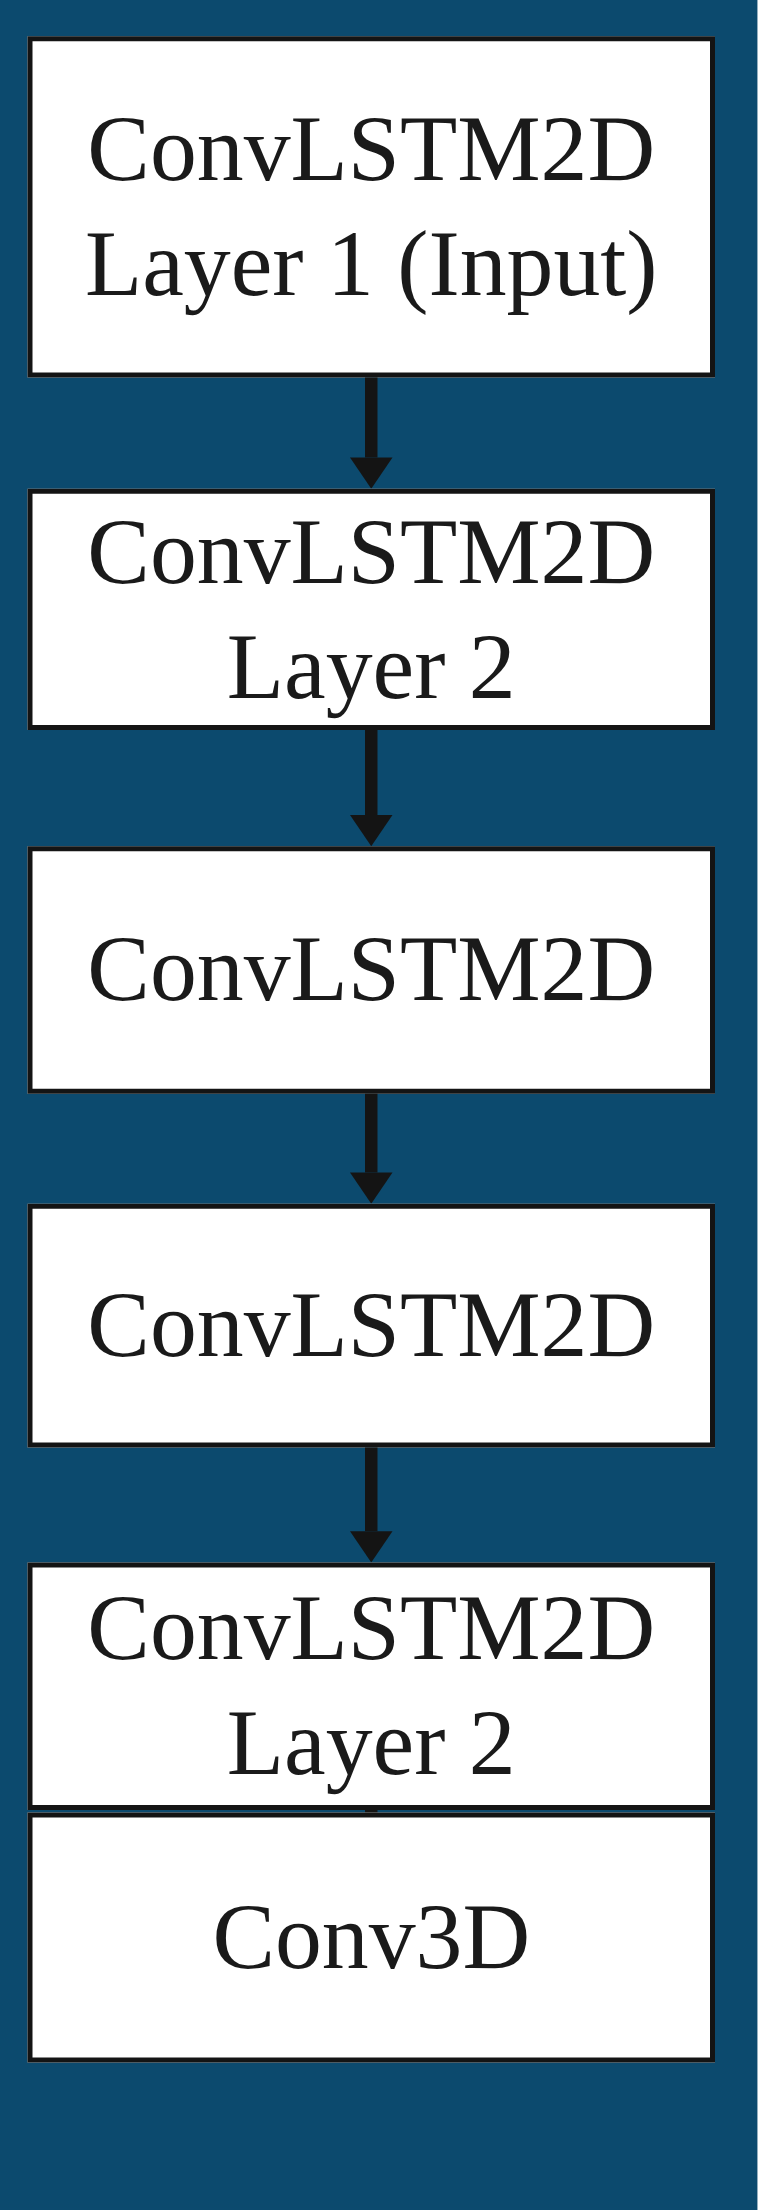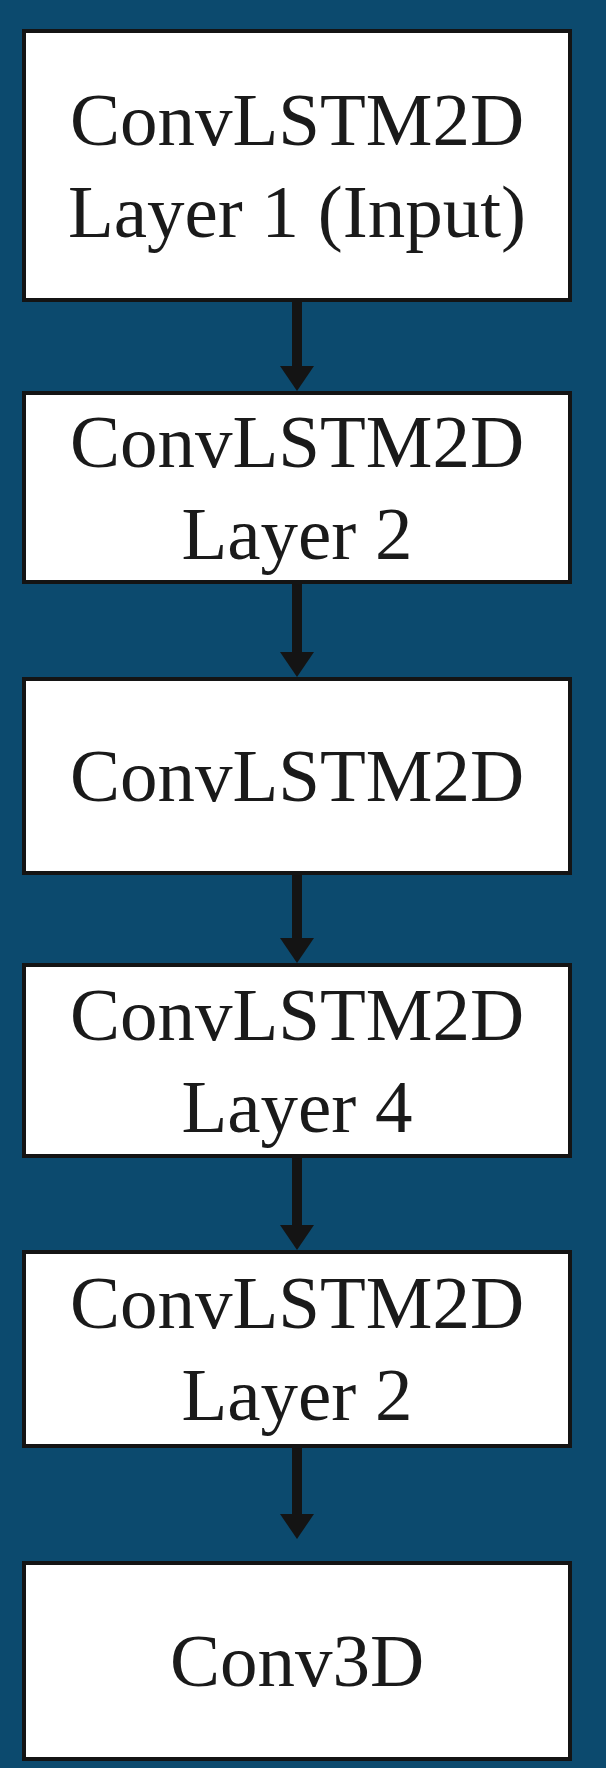--- a/index.html
+++ b/index.html
@@ -33,21 +33,21 @@
     font-size: 75px;
     line-height: 92px;
     color: #1a1a1a;
     white-space: nowrap;
   }
   .node-1 { top: 29px;   height: 273px; }
   .node-2 { top: 391px;  height: 193px; }
   .node-3 { top: 677px;  height: 198px; }
   .node-4 { top: 963px;  height: 195px; }
   .node-5 { top: 1250px; height: 198px; }
-  .node-6 { top: 1561px; height: 200px; }
+  .node-6 { top: 1450px; height: 200px; }
 
   .arrow {
     position: absolute;
     left: 280px;
     width: 34px;
     display: flex;
     flex-direction: column;
     align-items: center;
   }
   .arrow .shaft {
@@ -97,21 +97,20 @@
     <span class="line">ConvLSTM2D</span>
   </div>
 
   <div class="arrow arrow-3">
     <div class="shaft"></div>
     <div class="head"></div>
   </div>
 
   <div class="node node-4">
     <span class="line">ConvLSTM2D</span>
-    <span class="line">Layer 4</span>
   </div>
 
   <div class="arrow arrow-4">
     <div class="shaft"></div>
     <div class="head"></div>
   </div>
 
   <div class="node node-5">
     <span class="line">ConvLSTM2D</span>
     <span class="line">Layer 2</span>

